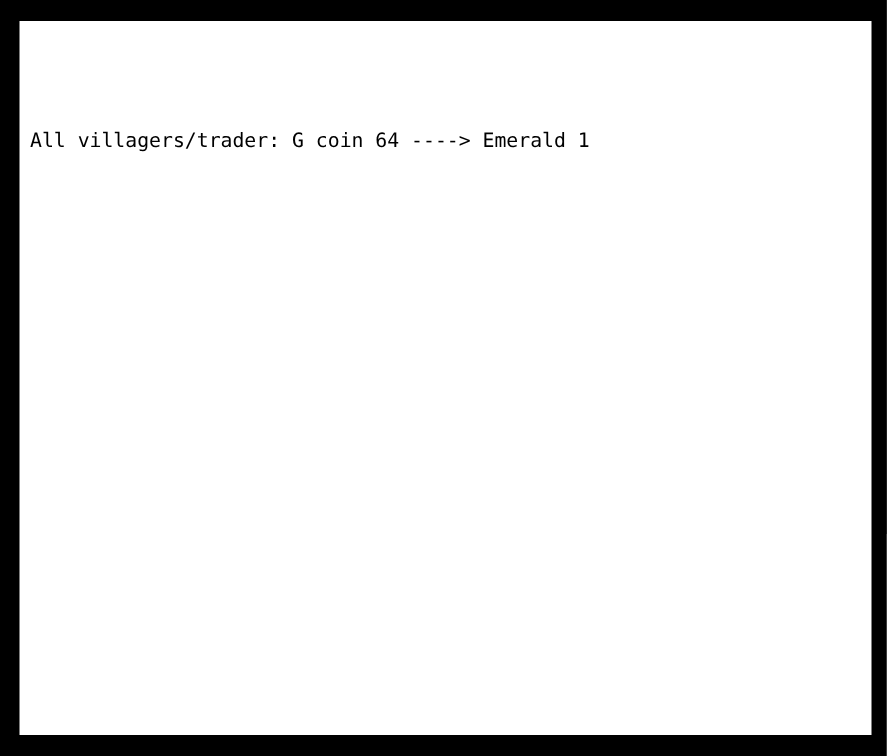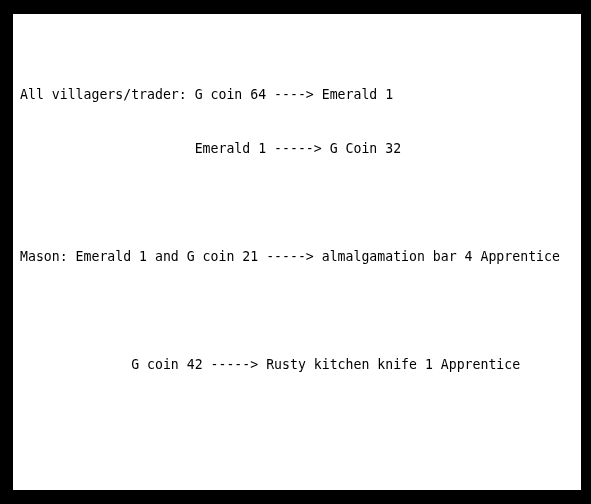--- a/index.html
+++ b/index.html
@@ -54,25 +54,22 @@
   }
 </style>
 </head>
 <body>
 
 <div id="screen">
   <div id="page">
     <div id="text-block">
 
       <span class="text-line">All villagers/trader: G coin 64 ----&gt; Emerald 1</span>
-      <span class="text-line">                      Emerald 1 -----&gt; G Coin 32</span>
       <span class="blank-line"></span>
-      <span class="text-line">Mason: Emerald 1 and G coin 21 -----&gt; almalgamation bar 4 Apprentice</span>
       <span class="blank-line"></span>
-      <span class="text-line">              G coin 42 -----&gt; Rusty kitchen knife 1 Apprentice</span>
       
       
       
       
       
       
       
       
       
       

